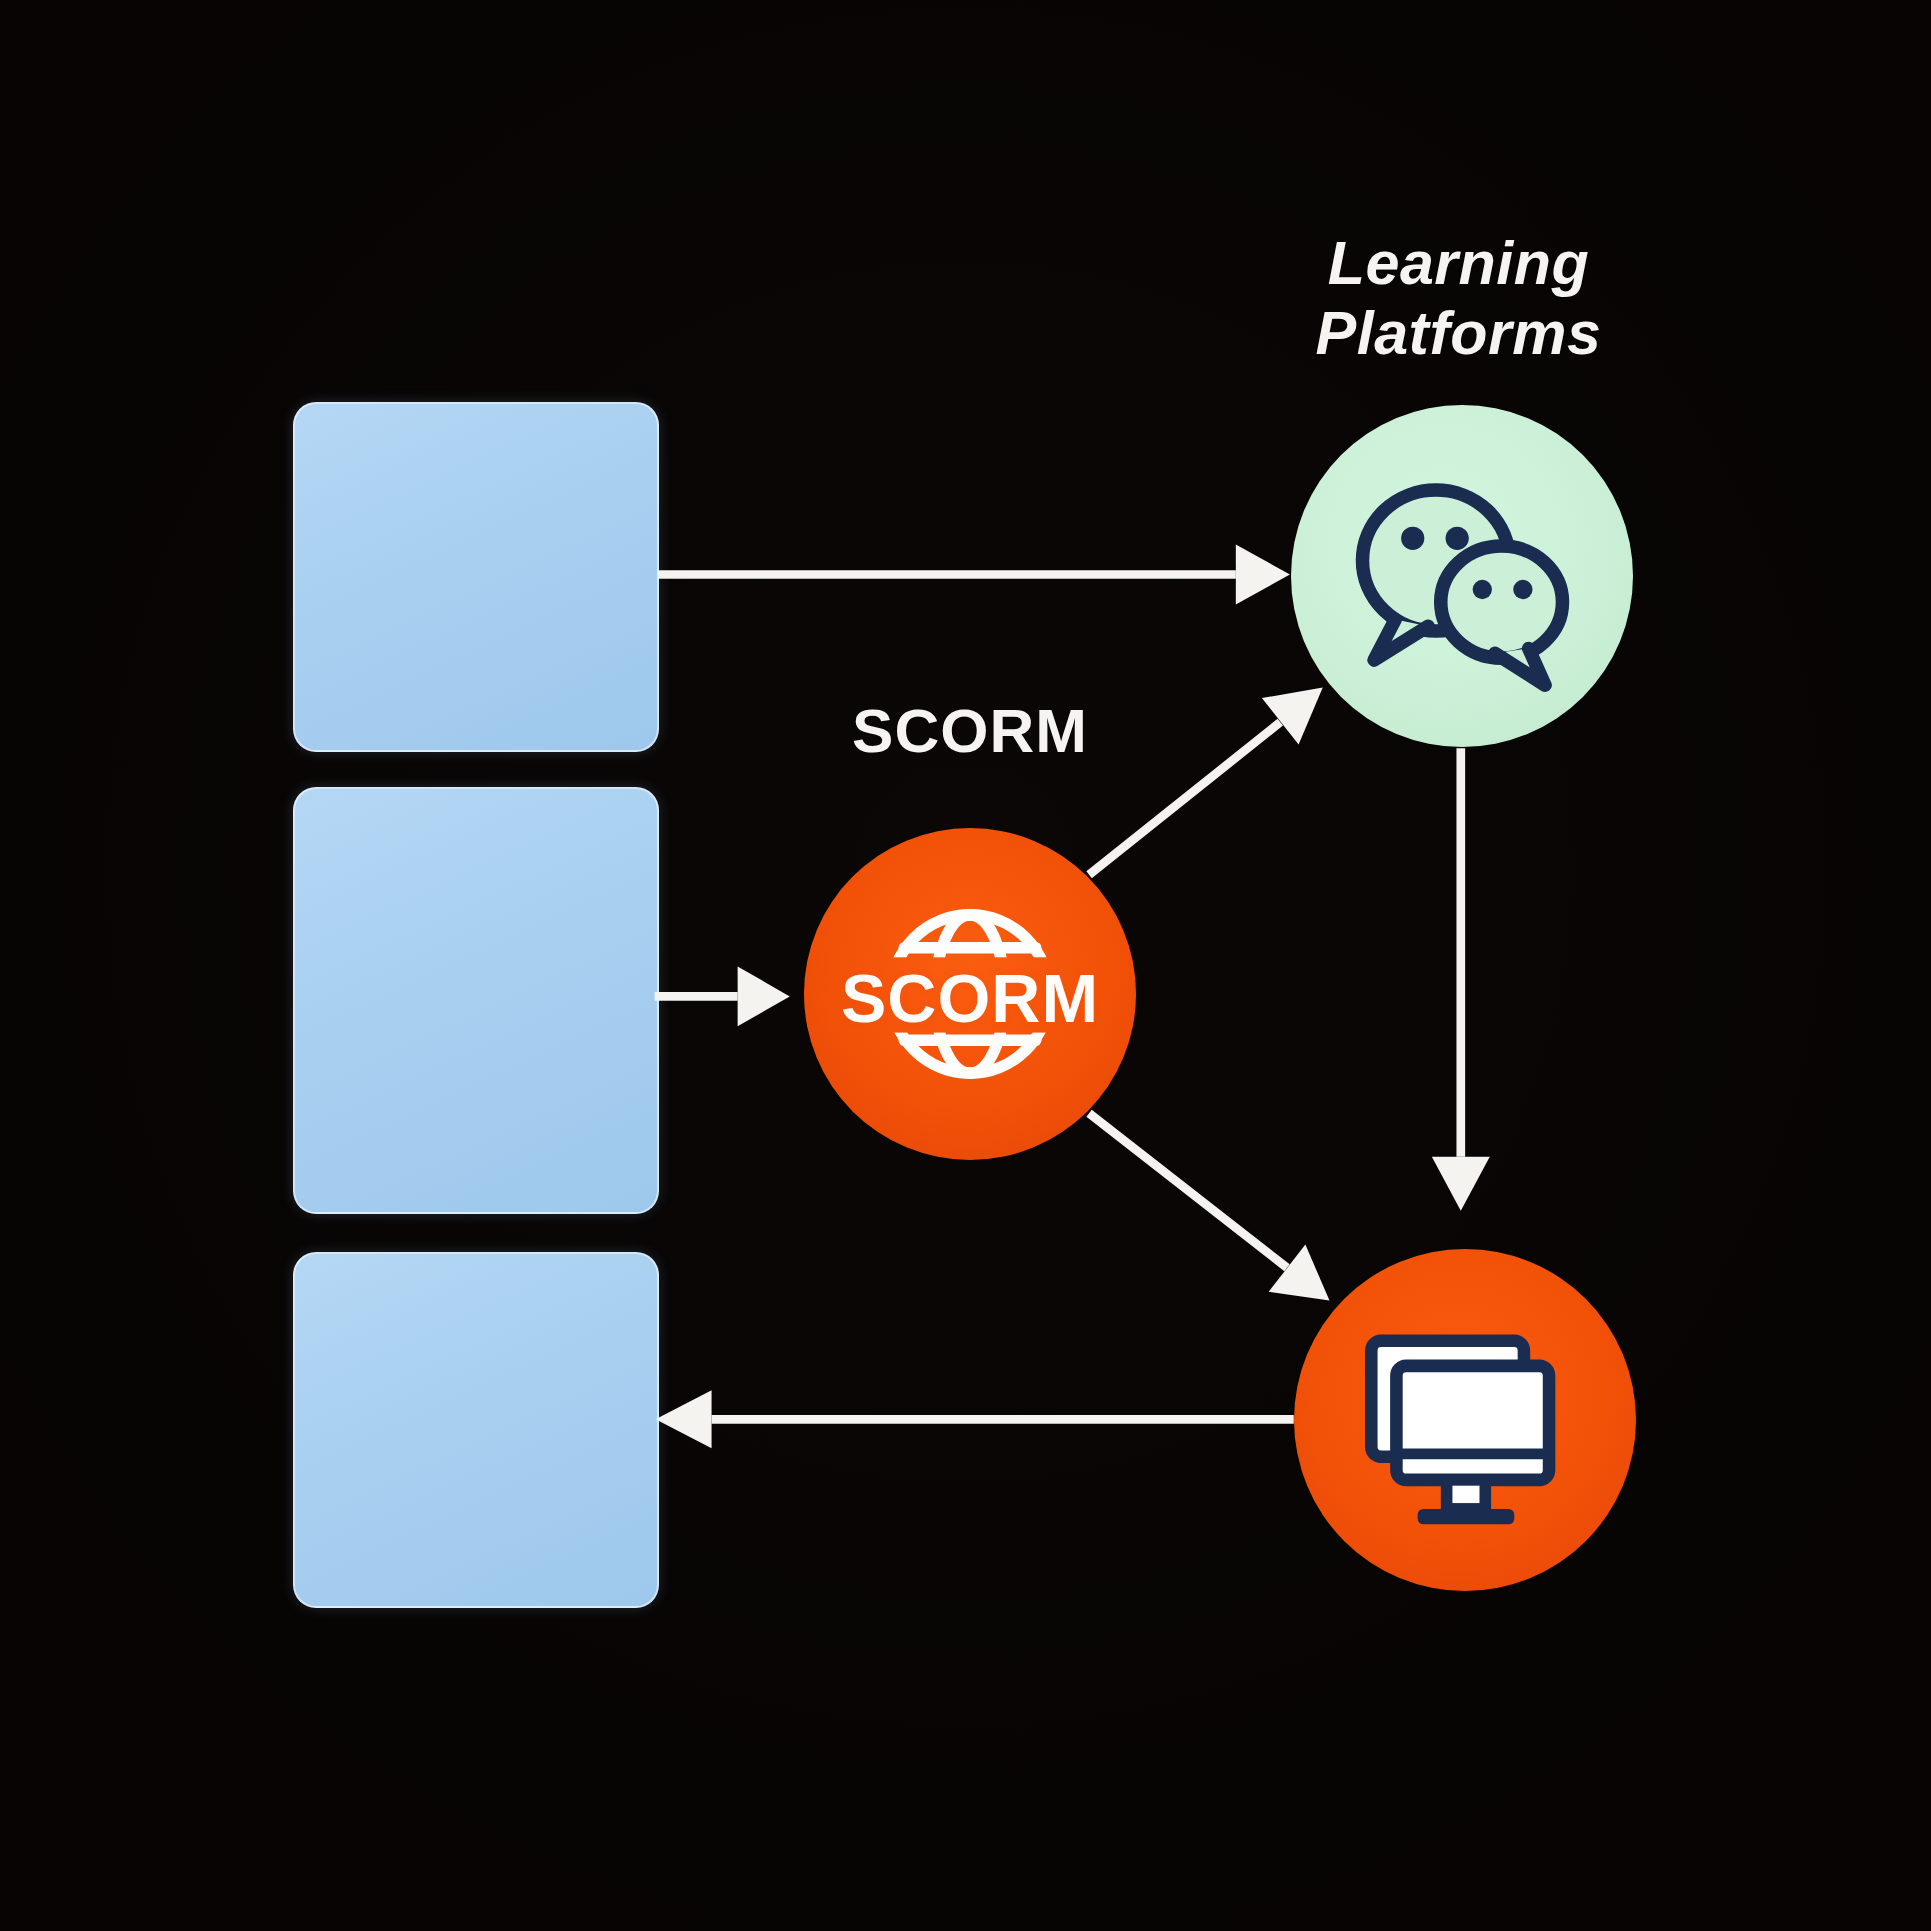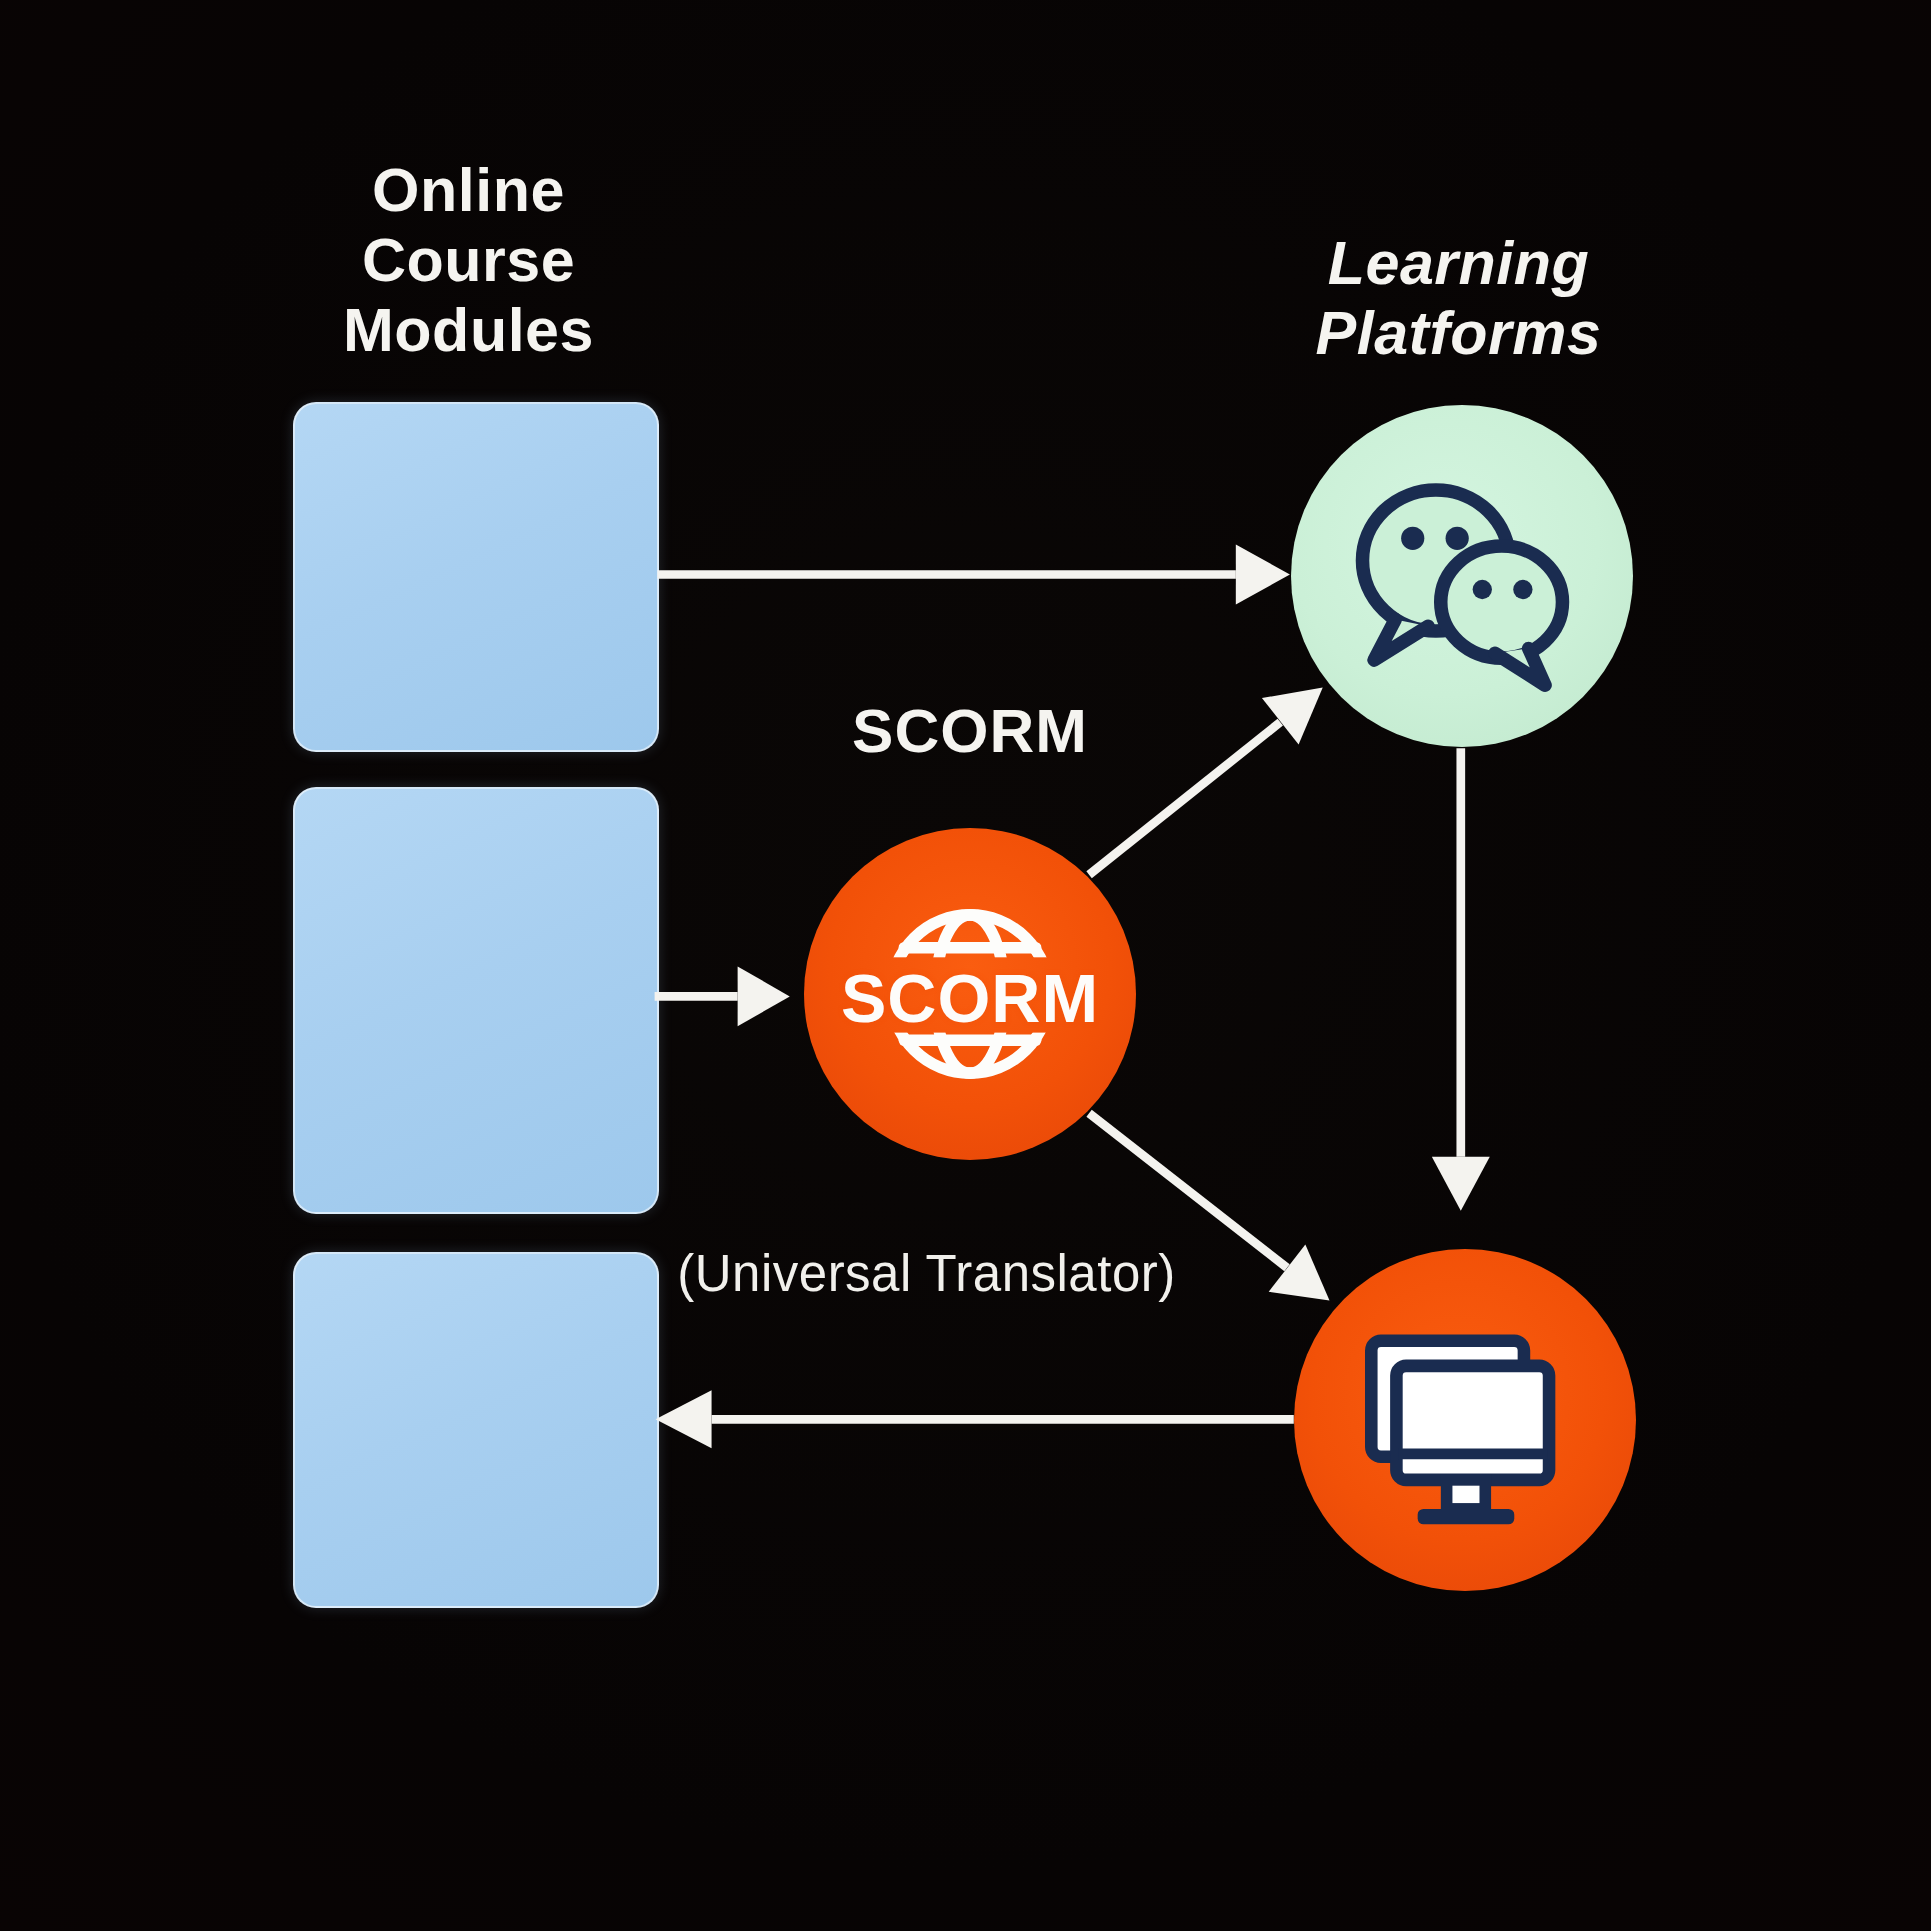--- a/index.html
+++ b/index.html
@@ -93,25 +93,20 @@
     position: absolute;
     left: 0; top: 0;
     pointer-events: none;
   }
 </style>
 </head>
 <body>
 
 <div class="canvas">
 
-  <div class="title" id="left-title">
-    <div>Online</div>
-    <div>Course</div>
-    <div>Modules</div>
-  </div>
 
   <div class="title" id="right-title">
     <div>Learning</div>
     <div>Platforms</div>
   </div>
 
   <div class="module-box" id="module-box-1"></div>
   <div class="module-box" id="module-box-2"></div>
   <div class="module-box" id="module-box-3"></div>
 
@@ -130,21 +125,20 @@
         <ellipse cx="172" cy="172" rx="36" ry="82"></ellipse>
       </g>
       <g stroke="#fdfdfb" stroke-width="12" fill="none" stroke-linecap="round">
         <line x1="104" y1="124" x2="240" y2="124"></line>
         <line x1="104" y1="220" x2="240" y2="220"></line>
       </g>
     </svg>
     <div id="scorm-circle-label">SCORM</div>
   </div>
 
-  <div id="universal-translator-label">(Universal Translator)</div>
 
   <div class="circle" id="chat-platform-circle">
     <svg width="342" height="342" viewBox="0 0 354 354">
 
       <ellipse cx="150" cy="161" rx="76" ry="73" fill="#cbf0d7" stroke="#1a2c50" stroke-width="14"></ellipse>
       <path d="M 108 222 L 86 264 L 142 229" fill="#cbf0d7" stroke="#1a2c50" stroke-width="14" stroke-linejoin="round" stroke-linecap="round"></path>
       <circle cx="126" cy="138" r="12" fill="#1a2c50"></circle>
       <circle cx="172" cy="138" r="12" fill="#1a2c50"></circle>
 
       <ellipse cx="218" cy="204" rx="63" ry="58" fill="#cbf0d7" stroke="#1a2c50" stroke-width="14"></ellipse>

